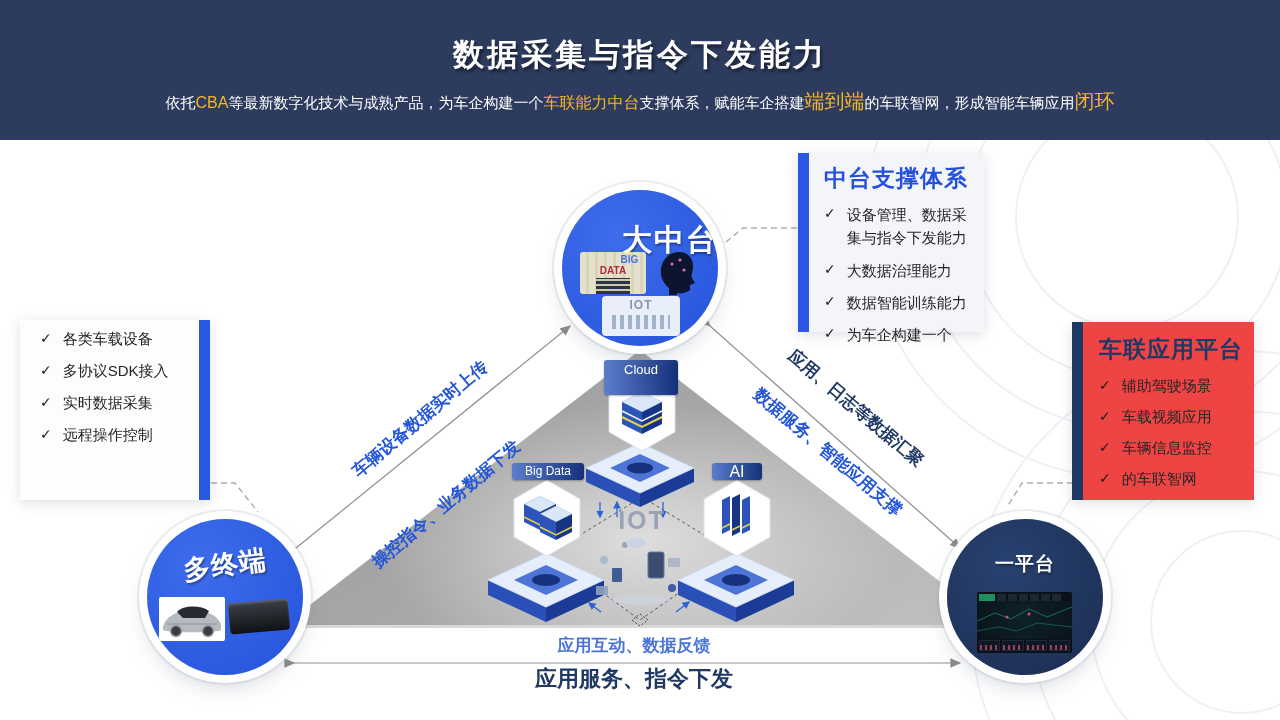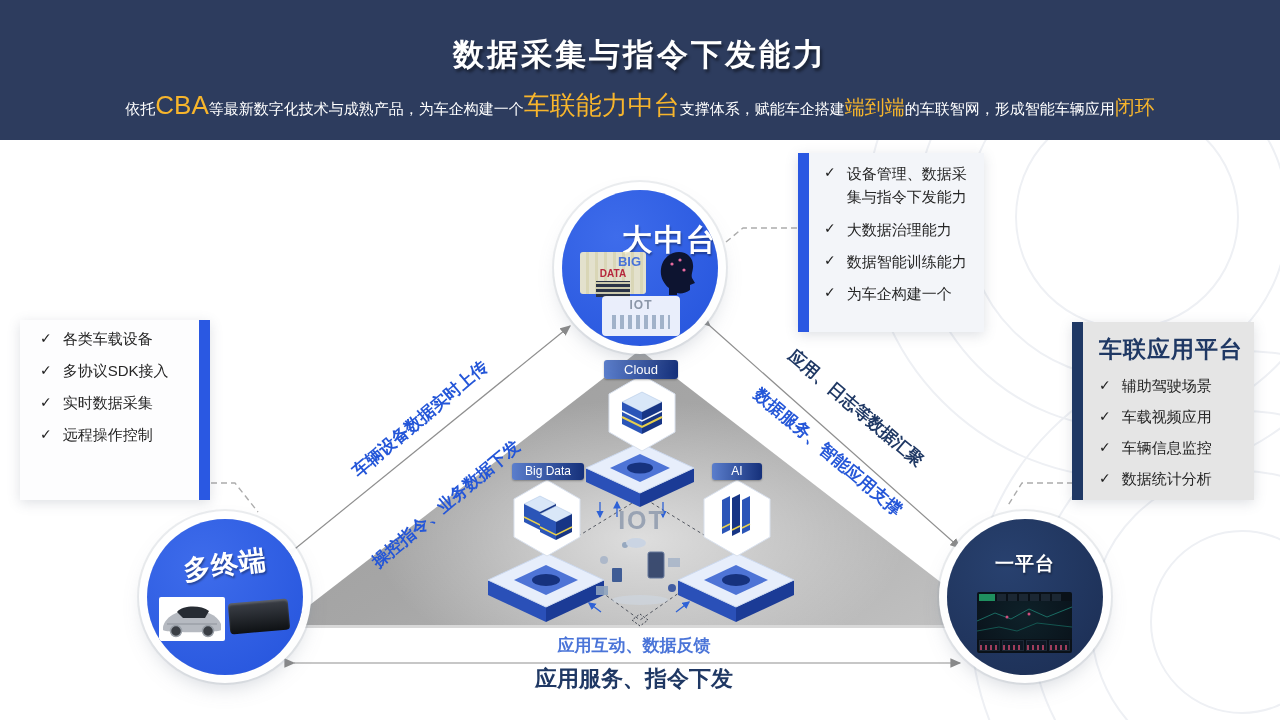--- a/index.html
+++ b/index.html
@@ -7,53 +7,53 @@
          font-family:"Liberation Sans","DejaVu Sans",sans-serif;}
   
   .ring{position:absolute;border:2px solid #eef0f4;border-radius:50%;z-index:0;}
   
   .hdr{position:absolute;left:0;top:0;width:1280px;height:140px;background:#2d3c5e;z-index:10;text-align:center;}
   .title{margin-top:34px;font-size:31px;font-weight:bold;color:#fff;letter-spacing:3px;
          text-shadow:2px 3px 3px rgba(0,0,0,.45);}
   .subtitle{margin-top:12px;color:#fff;font-size:15px;white-space:nowrap;}
   .subtitle .seg{vertical-align:baseline;}
   .subtitle .hl{color:#f7b52c;}
-  .subtitle .lg{font-size:26px;}
+  .subtitle .lg{font-size:16px;}
   .subtitle .md{font-size:20px;}
   
   .triangle{position:absolute;left:280px;top:350px;width:720px;height:278px;z-index:2;
             clip-path:polygon(50% 0,100% 100%,0 100%);
             background:radial-gradient(ellipse at 50% 68%,rgba(255,255,255,.6),rgba(255,255,255,0) 52%),
                        linear-gradient(150deg,#9b9b9b 0%,#a6a6a6 45%,#c3c3c3 100%);}
   .tri-base{position:absolute;left:280px;top:625px;width:720px;height:3px;background:#d8d8d8;z-index:2;}
   svg.overlay{position:absolute;left:0;top:0;z-index:3;}
   
   .pill{position:absolute;z-index:4;color:#fff;text-align:center;border-radius:3px;
         background:linear-gradient(90deg,#5b7ecc,#15307a);box-shadow:0 1px 2px rgba(0,0,0,.3);}
-  .pill-cloud{left:604px;top:360px;width:74px;height:19px;line-height:19px;font-size:13px;}
+  .pill-cloud{left:604px;top:360px;width:74px;height:35px;line-height:19px;font-size:13px;}
   .pill-bigdata{left:512px;top:463px;width:72px;height:17px;line-height:17px;font-size:12px;}
-  .pill-ai{left:712px;top:463px;width:50px;height:17px;line-height:17px;font-size:12px;}
+  .pill-ai{left:712px;top:463px;width:50px;height:17px;line-height:17px;font-size:16px;}
   .iot-label{position:absolute;left:600px;top:506px;width:84px;z-index:4;text-align:center;
              font-size:25px;font-weight:bold;color:#96a1b2;opacity:.95;letter-spacing:2px;}
   
   .node{position:absolute;width:156px;height:156px;border-radius:50%;overflow:hidden;z-index:5;
         box-shadow:0 0 0 8px rgba(255,255,255,.97),0 0 0 10px rgba(150,158,172,.18),0 10px 22px rgba(110,120,140,.35);}
   .node-top{left:562px;top:190px;background:radial-gradient(circle at 35% 30%,#3e6ceb,#2453dc);}
   .node-left{left:147px;top:519px;background:radial-gradient(circle at 35% 30%,#3e6ceb,#2453dc);}
   .node-right{left:947px;top:519px;background:radial-gradient(circle at 38% 30%,#28416f,#1b2d52);}
   .node-label{position:absolute;width:100%;text-align:center;color:#fff;font-weight:bold;
               text-shadow:1px 2px 2px rgba(0,0,0,.35);}
   .node-top .node-label{top:30px;font-size:30px;letter-spacing:2px;text-align:right;}
   .node-left .node-label{top:28px;font-size:27px;letter-spacing:1px;transform:rotate(-8deg);}
   .node-right .node-label{top:32px;font-size:19px;letter-spacing:1px;}
   
   .bd-img{position:absolute;left:18px;top:62px;width:66px;height:42px;border-radius:3px;opacity:.92;
           background:repeating-linear-gradient(90deg,#f2eccb 0 6px,#e8e0b2 6px 9px);
           text-align:center;color:#c2222f;font-weight:bold;line-height:1.05;padding-top:3px;box-sizing:border-box;}
-  .bd-img .b1{font-size:13px;margin-left:33px;}.bd-img .b2{font-size:10px;}
+  .bd-img .b1{font-size:10px;margin-left:33px;}.bd-img .b2{font-size:10px;}
   .bd-img .bars{margin:2px auto 0;width:34px;height:16px;
           background:repeating-linear-gradient(0deg,#2a2f3a 0 3px,#d8d2a8 3px 5px);}
   .head-img{position:absolute;left:97px;top:60px;}
   .iot-img{position:absolute;left:40px;top:106px;width:78px;height:40px;border-radius:4px;
            background:rgba(250,251,253,.92);text-align:center;}
   .iot-img .t{font-size:12px;font-weight:bold;color:#8b96a8;margin-top:2px;letter-spacing:1px;}
   .iot-img .dots{margin:3px auto 0;width:58px;height:14px;
            background:repeating-linear-gradient(90deg,#8fa3bd 0 4px,transparent 4px 8px);opacity:.8;}
   
   .car-img{position:absolute;left:12px;top:78px;width:66px;height:44px;background:#fff;border-radius:2px;}
@@ -80,21 +80,21 @@
   .panel-left{left:20px;top:320px;width:190px;height:180px;background:#fdfdfe;}
   .panel-left .vbar{right:0;background:#2a58e2;}
   .panel-left h2{padding:12px 0 0 20px;font-size:23px;color:#2450dd;}
   .panel-left ul{padding:10px 0 0 20px;}
   .panel-left li{margin-bottom:13px;}
   .panel-tr{left:798px;top:153px;width:186px;height:179px;background:#f3f5f9;}
   .panel-tr .vbar{left:0;background:#2a58e2;}
   .panel-tr h2{padding:10px 0 0 26px;font-size:23px;color:#2450dd;}
   .panel-tr ul{padding:9px 10px 0 26px;}
   .panel-tr li{margin-bottom:9px;line-height:1.55;}
-  .panel-right{left:1072px;top:322px;width:182px;height:178px;background:#e5e5e5;}
+  .panel-right{left:1072px;top:322px;width:182px;height:178px;background:#ef4444;}
   .panel-right .vbar{left:0;background:#1f3864;}
   .panel-right h2{padding:12px 0 0 27px;font-size:23px;color:#1f3864;}
   .panel-right ul{padding:12px 0 0 27px;}
   .panel-right li{margin-bottom:12px;}
   
   .flow{position:absolute;z-index:5;font-weight:bold;white-space:nowrap;font-size:17px;}
   .rotL{transform:translate(-50%,-50%) rotate(-40deg);}
   .rotR{transform:translate(-50%,-50%) rotate(40deg);}
   .ctr{transform:translate(-50%,-50%);}
   .blue{color:#2456d8;}
@@ -312,20 +312,21 @@
         </li>
       <li>
           <span class="ck">✓</span>
           <span>远程操作控制</span>
         </li>
     </ul>
   </aside>
 
   <aside class="panel panel-tr">
     <div class="vbar"></div>
+    <h2>中台支撑体系</h2>
     <ul>
       <li>
           <span class="ck">✓</span>
           <span>设备管理、数据采集与指令下发能力</span>
         </li>
       <li>
           <span class="ck">✓</span>
           <span>大数据治理能力</span>
         </li>
       <li>
@@ -350,21 +351,21 @@
       <li>
           <span class="ck">✓</span>
           <span>车载视频应用</span>
         </li>
       <li>
           <span class="ck">✓</span>
           <span>车辆信息监控</span>
         </li>
       <li>
           <span class="ck">✓</span>
-          <span>数据统计分析</span>
+          <span>的车联智网</span>
         </li>
     </ul>
   </aside>
 
   <div class="flow rotL blue f1">车辆设备数据实时上传</div>
   <div class="flow rotL blue f2">操控指令、业务数据下发</div>
   <div class="flow rotR navy f3">应用、日志等数据汇聚</div>
   <div class="flow rotR blue f4">数据服务、智能应用支撑</div>
   <div class="flow ctr b1">应用互动、数据反馈</div>
   <div class="flow ctr navy b2">应用服务、指令下发</div>

